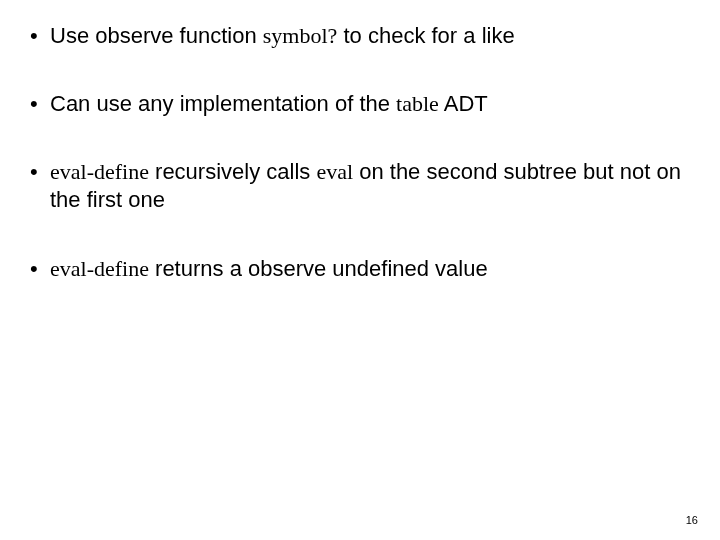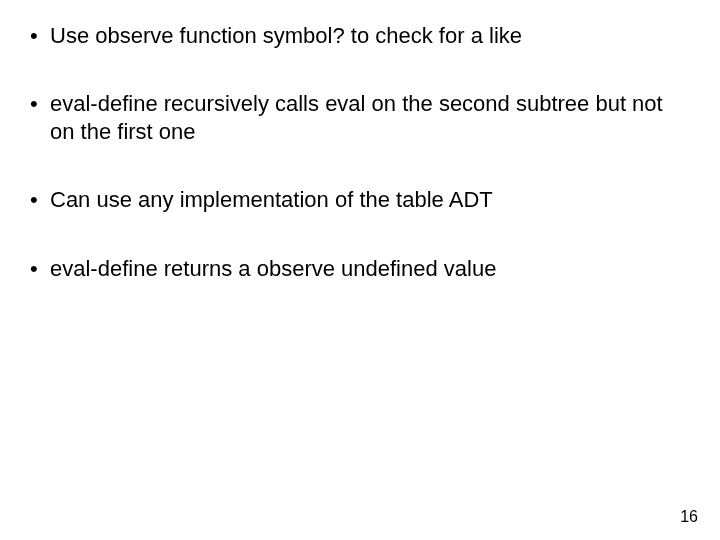--- a/index.html
+++ b/index.html
@@ -54,47 +54,47 @@
     position: relative;
     padding-left: 20px;
   }
   ul.sub > li::before {
     content: "•";
     position: absolute;
     left: 0;
     top: 0;
   }
   .mono {
-    font-family: Liberation Sans, sans-serif;
+    font-family: Liberation Serif, serif;
   }
   .pagenum {
     position: absolute;
     right: 22px;
     bottom: 14px;
-    font-size: 16px;
+    font-size: 11px;
   }
 </style>
 </head>
 <body>
 
 <div class="slide">
 
 
   <ul class="root">
 
     <li>
       <span>Use observe function </span><span class="mono">symbol?</span><span> to check for a like</span>
     </li>
 
     <li>
-      <span class="mono">eval-define</span><span> recursively calls </span><span class="mono">eval</span><span> on the second subtree but not on the first one</span>
+      <span>Can use any implementation of the </span><span class="mono">table</span><span> ADT</span>
     </li>
 
     <li>
-      <span>Can use any implementation of the </span><span class="mono">table</span><span> ADT</span>
+      <span class="mono">eval-define</span><span> recursively calls </span><span class="mono">eval</span><span> on the second subtree but not on the first one</span>
     </li>
 
     <li>
       <span class="mono">eval-define</span><span> returns a observe undefined value</span>
     </li>
 
   </ul>
 
   <div class="pagenum">16</div>
 </div>

